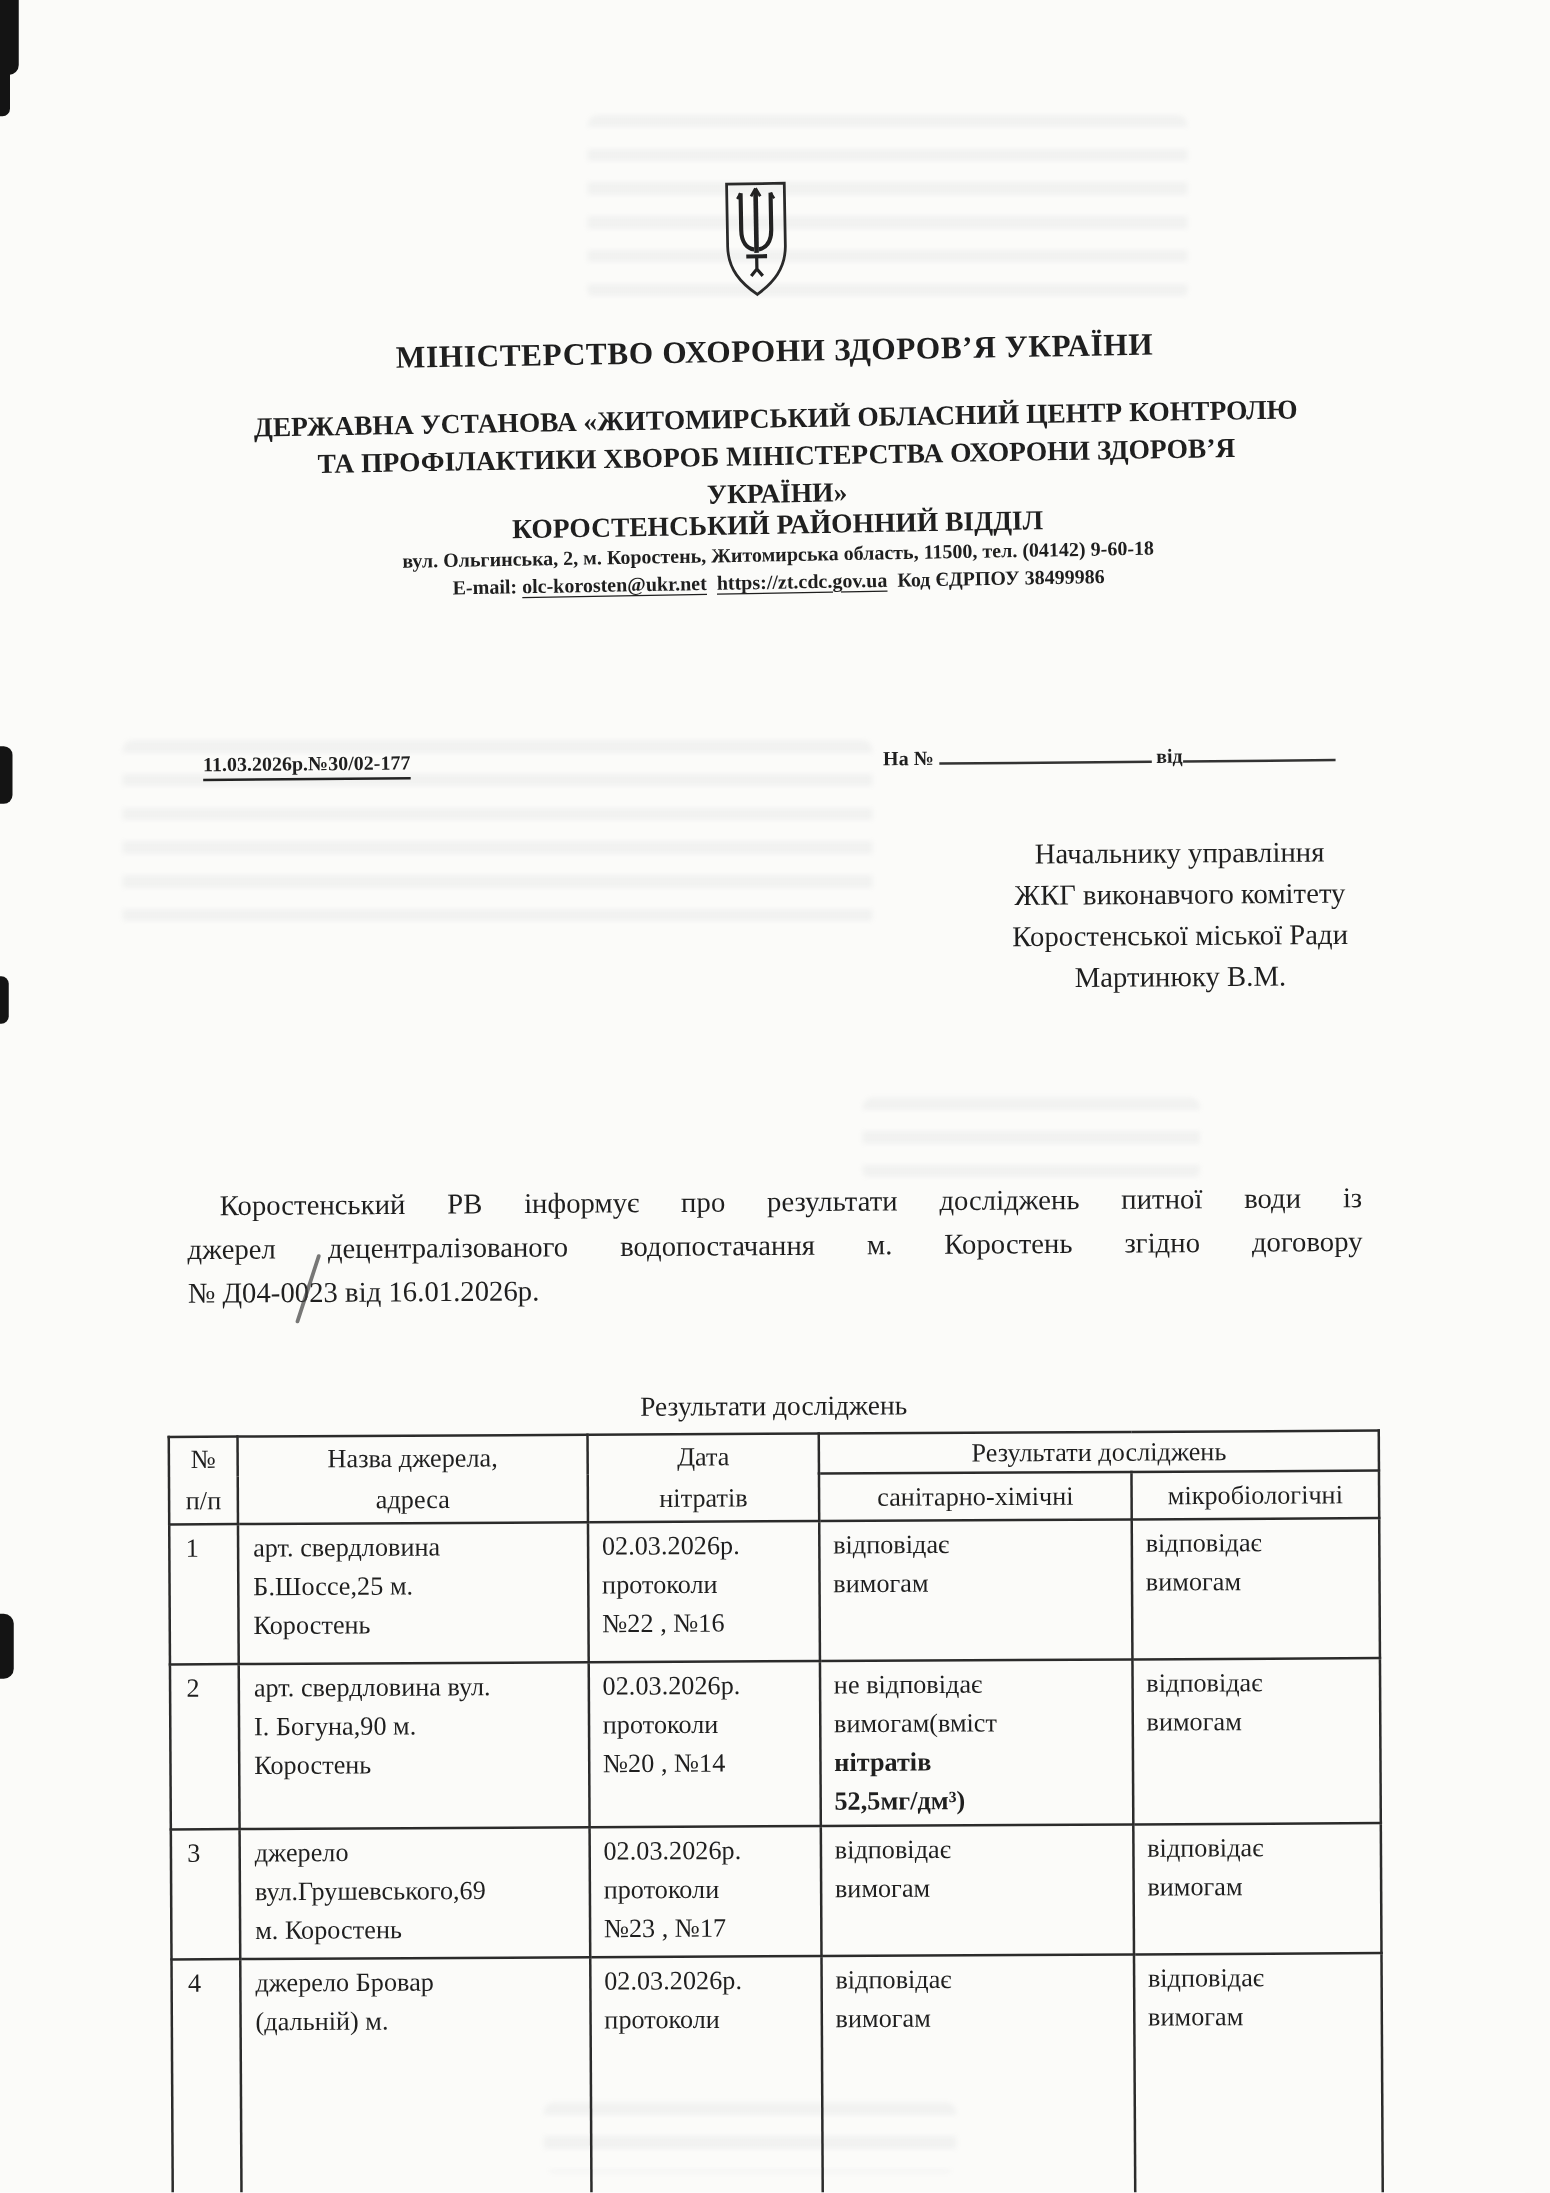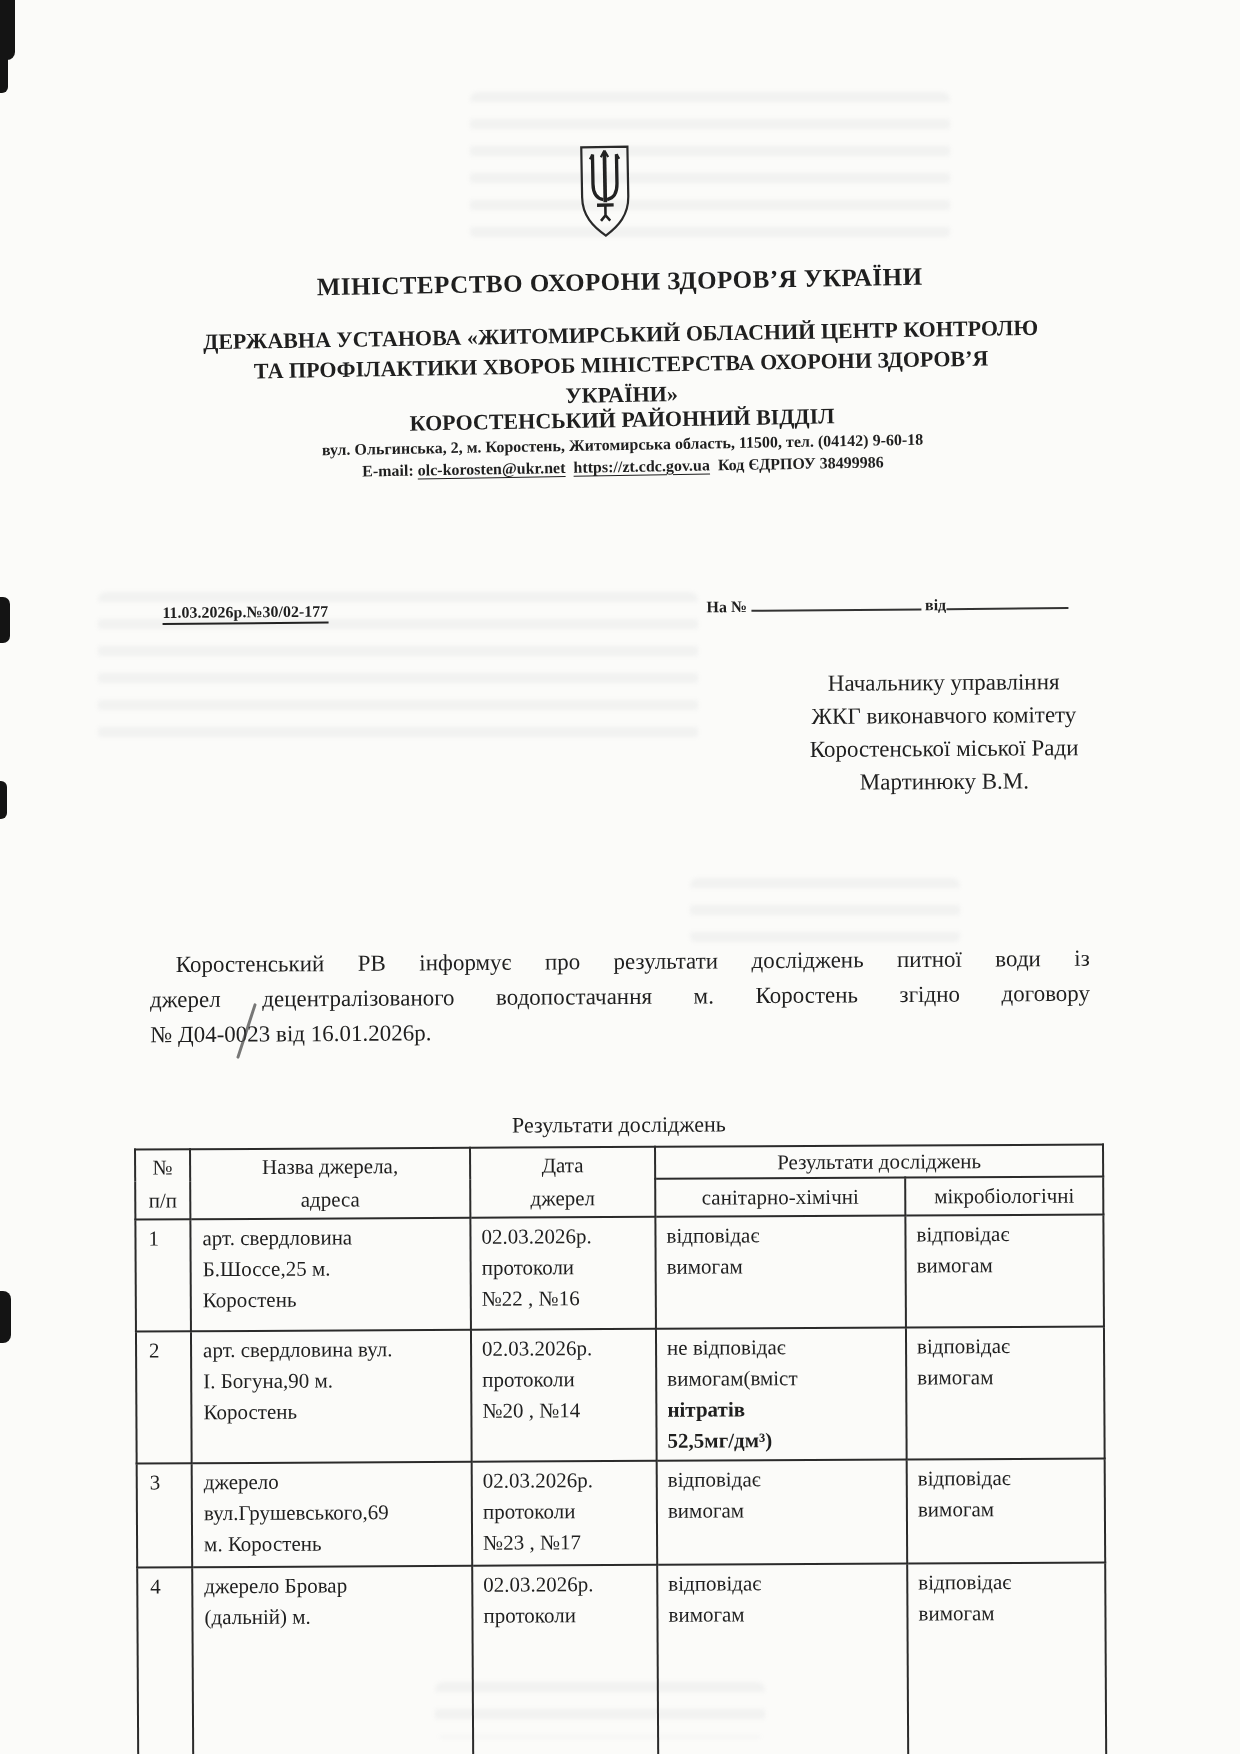--- a/index.html
+++ b/index.html
@@ -143,21 +143,21 @@
         <col style="width:250px">
           <col style="width:198px">
       </colgroup>
       <thead>
         <tr style="height:30px;">
           <th rowspan="2" class="hsplit pre">№
 п/п</th>
           <th rowspan="2" class="hsplit pre">Назва джерела,
 адреса</th>
           <th rowspan="2" class="hsplit pre">Дата
-джерел</th>
+нітратів</th>
           <th colspan="2" class="hres">Результати досліджень</th>
         </tr>
         <tr style="height:38px;">
           <th class="hsub">санітарно-хімічні</th>
           <th class="hsub">мікробіологічні</th>
         </tr>
       </thead>
       <tbody>
         <tr style="height:112px;">
           <td class="c-num">1</td>

